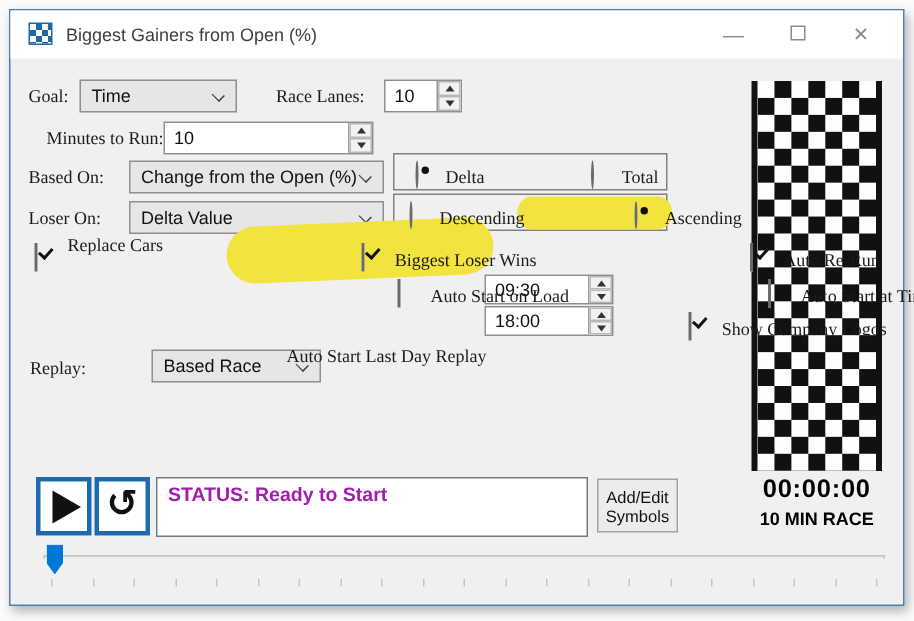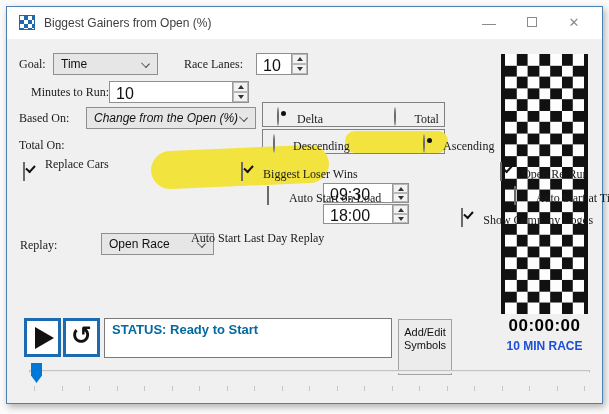--- a/index.html
+++ b/index.html
@@ -20,21 +20,21 @@
   .btn-max { left:505px; }
   .btn-max .maxsq { display:inline-block; width:10px; height:10px; border:1px solid #8a8a8a; margin-top:10px; }
   .btn-close { left:547px; }
   
   .lbl { position:absolute; font-size:12px; color:#1a1a1a; white-space:nowrap;font-family:Liberation Serif, serif; }
   .combo { position:absolute; height:22px; background:#e6e6e6; border:1px solid #8f8f8f;
     font-size:12px; color:#111; padding:3px 32px 0 7px; white-space:nowrap; overflow:hidden; }
   .combo .chev { position:absolute; right:8px; top:6px; width:7px; height:7px;
     border-right:1.4px solid #444; border-bottom:1.4px solid #444; transform:rotate(45deg) scale(1,.8); }
   .spinbox { position:absolute; height:22px; background:#fff; border:1px solid #8f8f8f;
-    font-size:16px; color:#111; padding:3px 18px 0 6px; }
+    font-size:12px; color:#111; padding:3px 18px 0 6px; }
   .spincol { position:absolute; right:0; top:0; bottom:0; width:16px; background:#ececec; border-left:1px solid #9a9a9a; }
   .spincol .half { position:absolute; left:0; right:0; height:50%; display:flex; align-items:center; justify-content:center; border:1px solid #b8b8b8; background:#f2f2f2; }
   .spincol .up { top:0; } .spincol .dn { bottom:0; }
   .tri-up { width:0; height:0; border-left:3px solid transparent; border-right:3px solid transparent; border-bottom:4px solid #333; }
   .tri-dn { width:0; height:0; border-left:3px solid transparent; border-right:3px solid transparent; border-top:4px solid #333; }
   .groupbox { position:absolute; border:1px solid #808080; background:#f0f0f0; }
   .radio { position:absolute; width:13px; height:13px; border:1px solid #6a6a6a; border-radius:50%; background:#fff; }
   .radio.on::after { content:""; position:absolute; left:3px; top:3px; width:5px; height:5px; border-radius:50%; background:#111; }
   .check { position:absolute; width:13px; height:13px; border:1px solid #6a6a6a; background:#fff; }
   .check.on::after { content:""; position:absolute; left:2px; top:2px; width:7px; height:4px;
@@ -42,34 +42,34 @@
   .hl { position:absolute; background:#f2e33e; z-index:0; }
   .hl-asc { left:82px; top:1px; width:103px; height:22px; border-radius:10px; }
   .hl-blw { left:144px; top:141px; width:178px; height:38px; border-radius:19px; transform:rotate(-2.5deg); }
   .z { position:relative; z-index:1; }
   
   .media-btn { position:absolute; top:311px; width:37px; height:39px; background:#fff; border:3px solid #1c6bb0;
     display:flex; align-items:center; justify-content:center; }
   .play-tri { width:0; height:0; border-left:19px solid #111; border-top:11px solid transparent; border-bottom:11px solid transparent; margin-left:4px; }
   .restart-glyph { font-family:"DejaVu Sans", sans-serif; font-size:25px; font-weight:700; color:#111; line-height:1; transform:translateY(-2px); }
   .statusbox { position:absolute; left:97px; top:311px; width:288px; height:40px; background:#fff; border:1px solid #7a7a7a; padding:2px 0 0 7px; }
-  .statusbox div { font-size:13px; font-weight:700; color:#0369a1; line-height:18px; white-space:nowrap; }
-  .addedit { position:absolute; left:391px; top:312px; width:54px; height:56px; background:#ececec; border:1px solid #a3a3a3;
+  .statusbox div { font-size:13px; font-weight:700; color:#a21caf; line-height:18px; white-space:nowrap; }
+  .addedit { position:absolute; left:391px; top:312px; width:54px; height:36px; background:#ececec; border:1px solid #a3a3a3;
     font-size:11px; color:#111; text-align:center; padding-top:6px; line-height:13px; }
   
   .flag { position:absolute; left:494px; top:47px; width:87px; height:260px; background:#fff; }
   .flag .bar { position:absolute; top:0; bottom:0; width:4px; background:#111; }
   .flag .bar.l { left:0; } .flag .bar.r { right:0; }
   .flag .board { position:absolute; left:4px; right:4px; top:0; bottom:0;
     background-image:conic-gradient(#111 0 25%, #fdfdfd 0 50%, #111 0 75%, #fdfdfd 0);
     background-size:22.6px 22.6px; }
   .clock { position:absolute; left:480px; top:309px; width:115px; text-align:center;
     font-size:17px; font-weight:600; color:#000; letter-spacing:.5px; }
   .race-len { position:absolute; left:480px; top:332px; width:115px; text-align:center;
-    font-size:12px; font-weight:700; color:#1d4ed8; }
+    font-size:12px; font-weight:700; color:#000000; }
   
   .slider-track { position:absolute; left:22px; top:363px; width:561px; height:3px; background:#e8e8e8; border:1px solid #c3c3c3; border-bottom-color:#efefef; }
   .slider-thumb { position:absolute; left:24px; top:356px; width:11px; height:20px; background:#0078d7;
     clip-path:polygon(0 0,100% 0,100% 62%,50% 100%,0 62%); }
   .ticks { position:absolute; left:0; top:379px; width:100%; height:6px; }
   .tick { position:absolute; top:0; width:1px; height:5px; background:#c5c5c5; }
 </style>
 </head>
 <body>
 
@@ -112,51 +112,55 @@
           <span class="tri-up"></span>
         </span>
         <span class="half dn">
           <span class="tri-dn"></span>
         </span>
       </span>
   </div>
 
   
   <div class="lbl" style="left:12px;top:104px;">Based On:</div>
-  <div class="combo" style="left:79px;top:100px;width:170px;font-style:italic;">
+  <div class="combo" style="left:79px;top:100px;width:170px;">
     <span>Change from the Open (%)</span>
     <span class="chev"></span>
   </div>
   <div class="groupbox" style="left:255px;top:95px;width:183px;height:25px;">
     <span class="radio z on" style="left:14px;top:5px;"></span>
     <span class="lbl z" style="left:32px;top:6px;">Delta</span>
     <span class="radio z" style="left:99px;top:5px;"></span>
     <span class="lbl z" style="left:117px;top:6px;">Total</span>
   </div>
 
   
-  <div class="lbl" style="left:12px;top:131px;">Total On:</div>
+  <div class="lbl" style="left:12px;top:131px;">Loser On:</div>
+  <div class="combo" style="left:79px;top:127px;width:170px;">
+    <span>Delta Value</span>
+    <span class="chev"></span>
+  </div>
   <div class="groupbox" style="left:255px;top:122px;width:183px;height:25px;">
     <span class="hl hl-asc"></span>
     <span class="radio z" style="left:10px;top:5px;"></span>
     <span class="lbl z" style="left:28px;top:6px;">Descending</span>
     <span class="radio z on" style="left:97px;top:5px;"></span>
     <span class="lbl z" style="left:115px;top:6px;">Ascending</span>
   </div>
 
   
   <div class="hl hl-blw"></div>
 
   
   <span class="check z on" style="left:16px;top:156px;"></span>
   <span class="lbl z" style="left:36px;top:147px;">Replace Cars</span>
   <span class="check z on" style="left:164px;top:156px;"></span>
   <span class="lbl z" style="left:184px;top:157px;">Biggest Loser Wins</span>
   <span class="check z on" style="left:322px;top:156px;"></span>
-  <span class="lbl z" style="left:342px;top:157px;">Open Re-Run</span>
+  <span class="lbl z" style="left:342px;top:157px;">Auto Re-Run</span>
 
   
   <span class="check z" style="left:16px;top:180px;"></span>
   <span class="lbl z" style="left:36px;top:181px;">Auto Start on Load</span>
   <span class="check z" style="left:164px;top:180px;"></span>
   <span class="lbl z" style="left:184px;top:181px;">Auto Start at Time</span>
   <div class="spinbox" style="left:316px;top:176px;width:86px;height:20px;">
     <span style="position:relative;top:-1px;">09:30</span>
     <span class="spincol">
         <span class="half up">
@@ -181,21 +185,21 @@
         </span>
         <span class="half dn">
           <span class="tri-dn"></span>
         </span>
       </span>
   </div>
 
   
   <div class="lbl" style="left:13px;top:231px;">Replay:</div>
   <div class="combo" style="left:94px;top:226px;width:113px;">
-    <span>Open Race</span>
+    <span>Based Race</span>
     <span class="chev"></span>
   </div>
 
   
   <div class="media-btn" style="left:17px;">
     <span class="play-tri"></span>
   </div>
   <div class="media-btn" style="left:56px;">
     <span class="restart-glyph">↺</span>
   </div>

